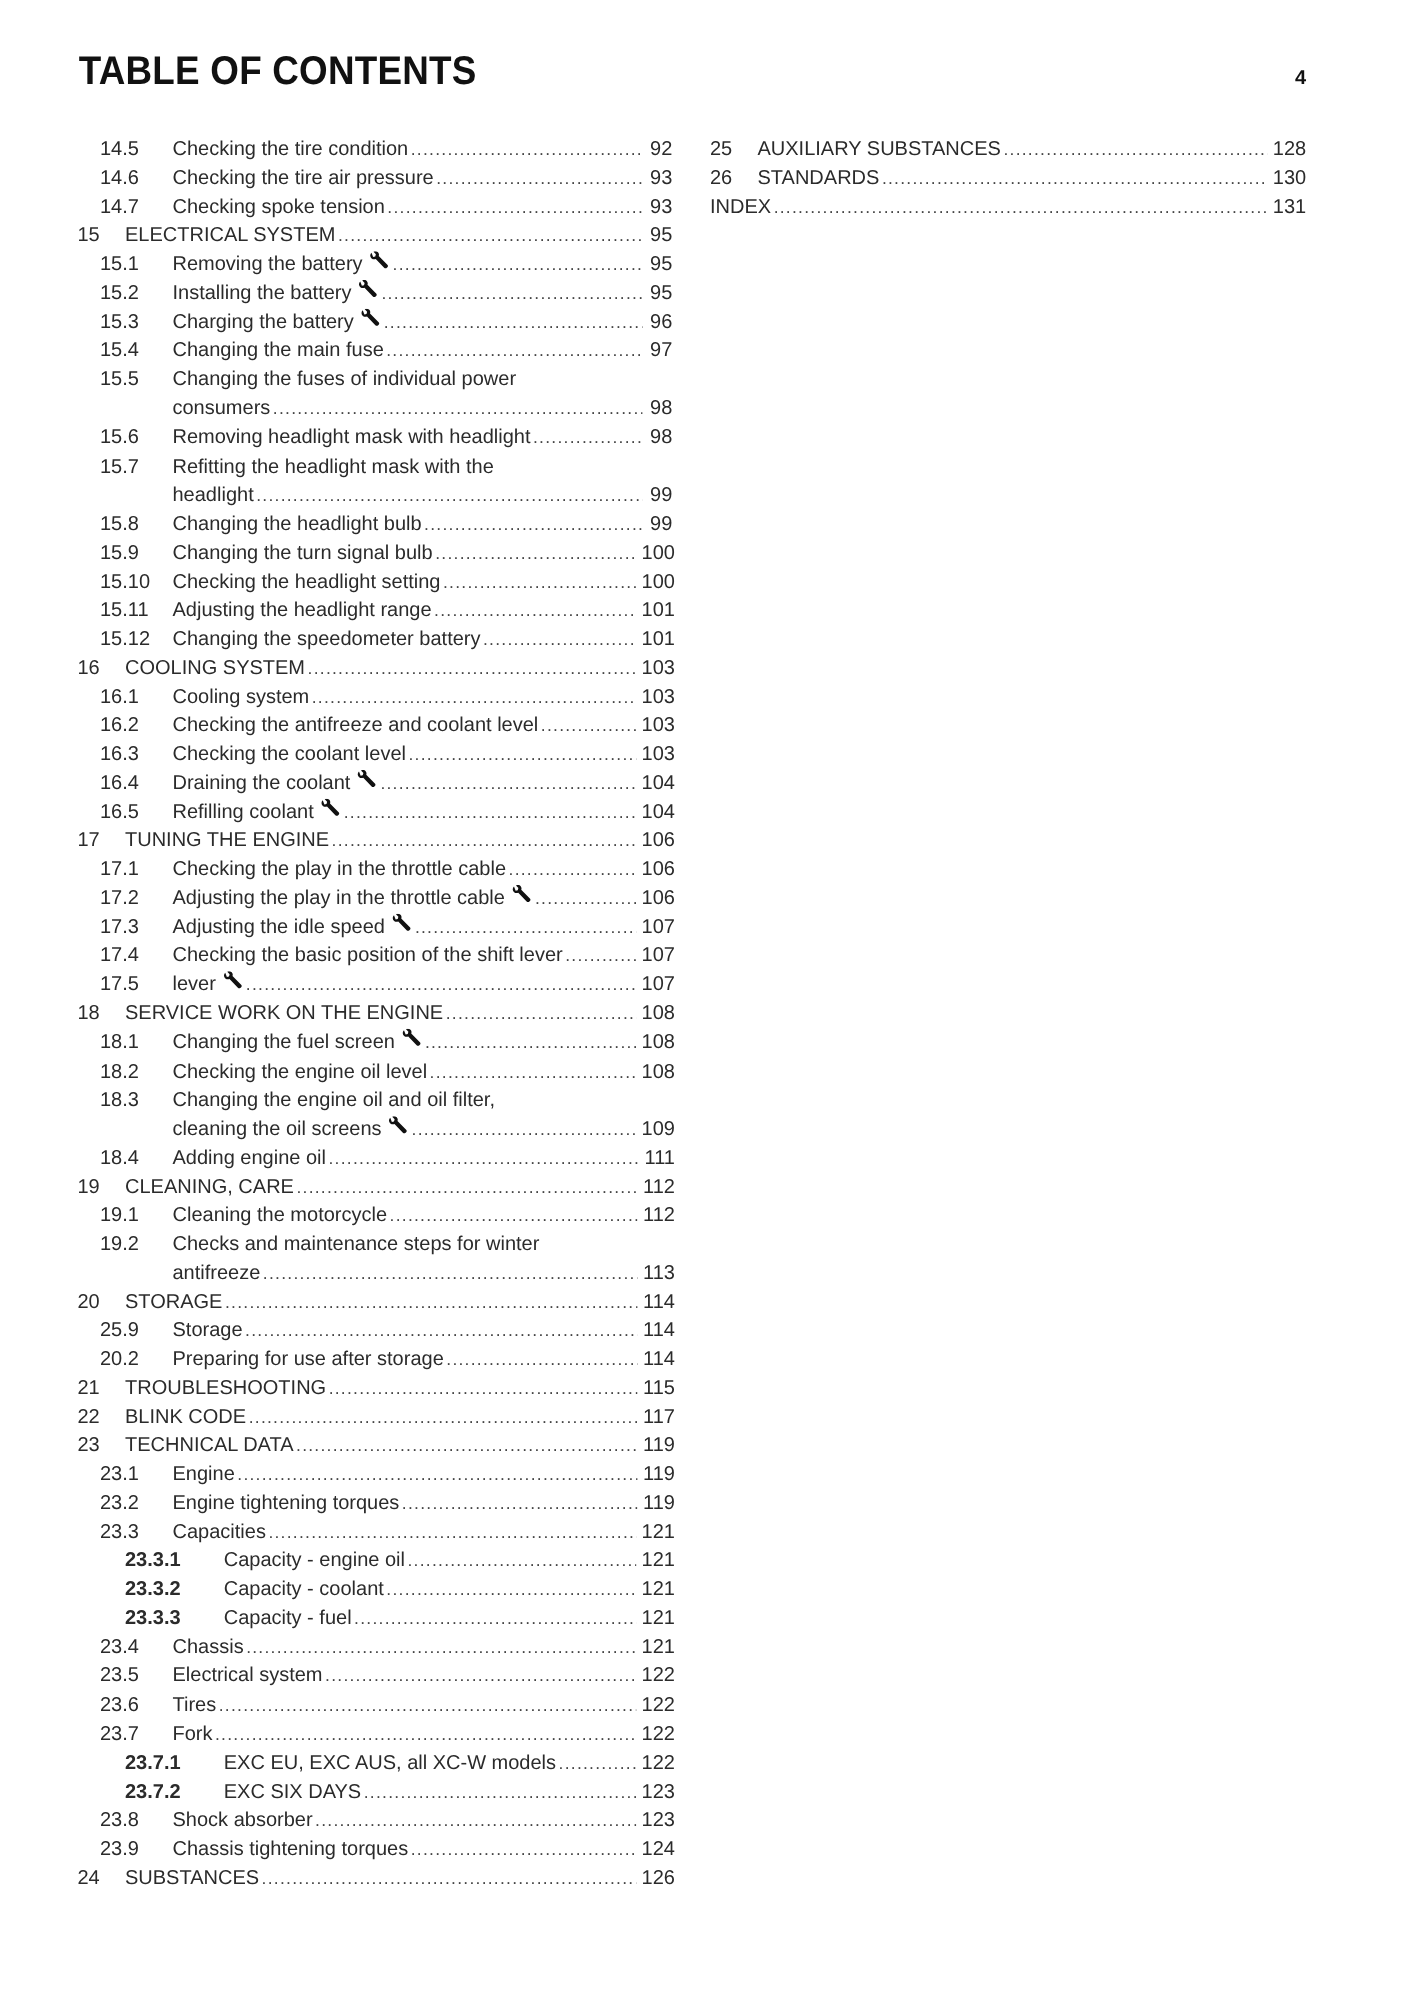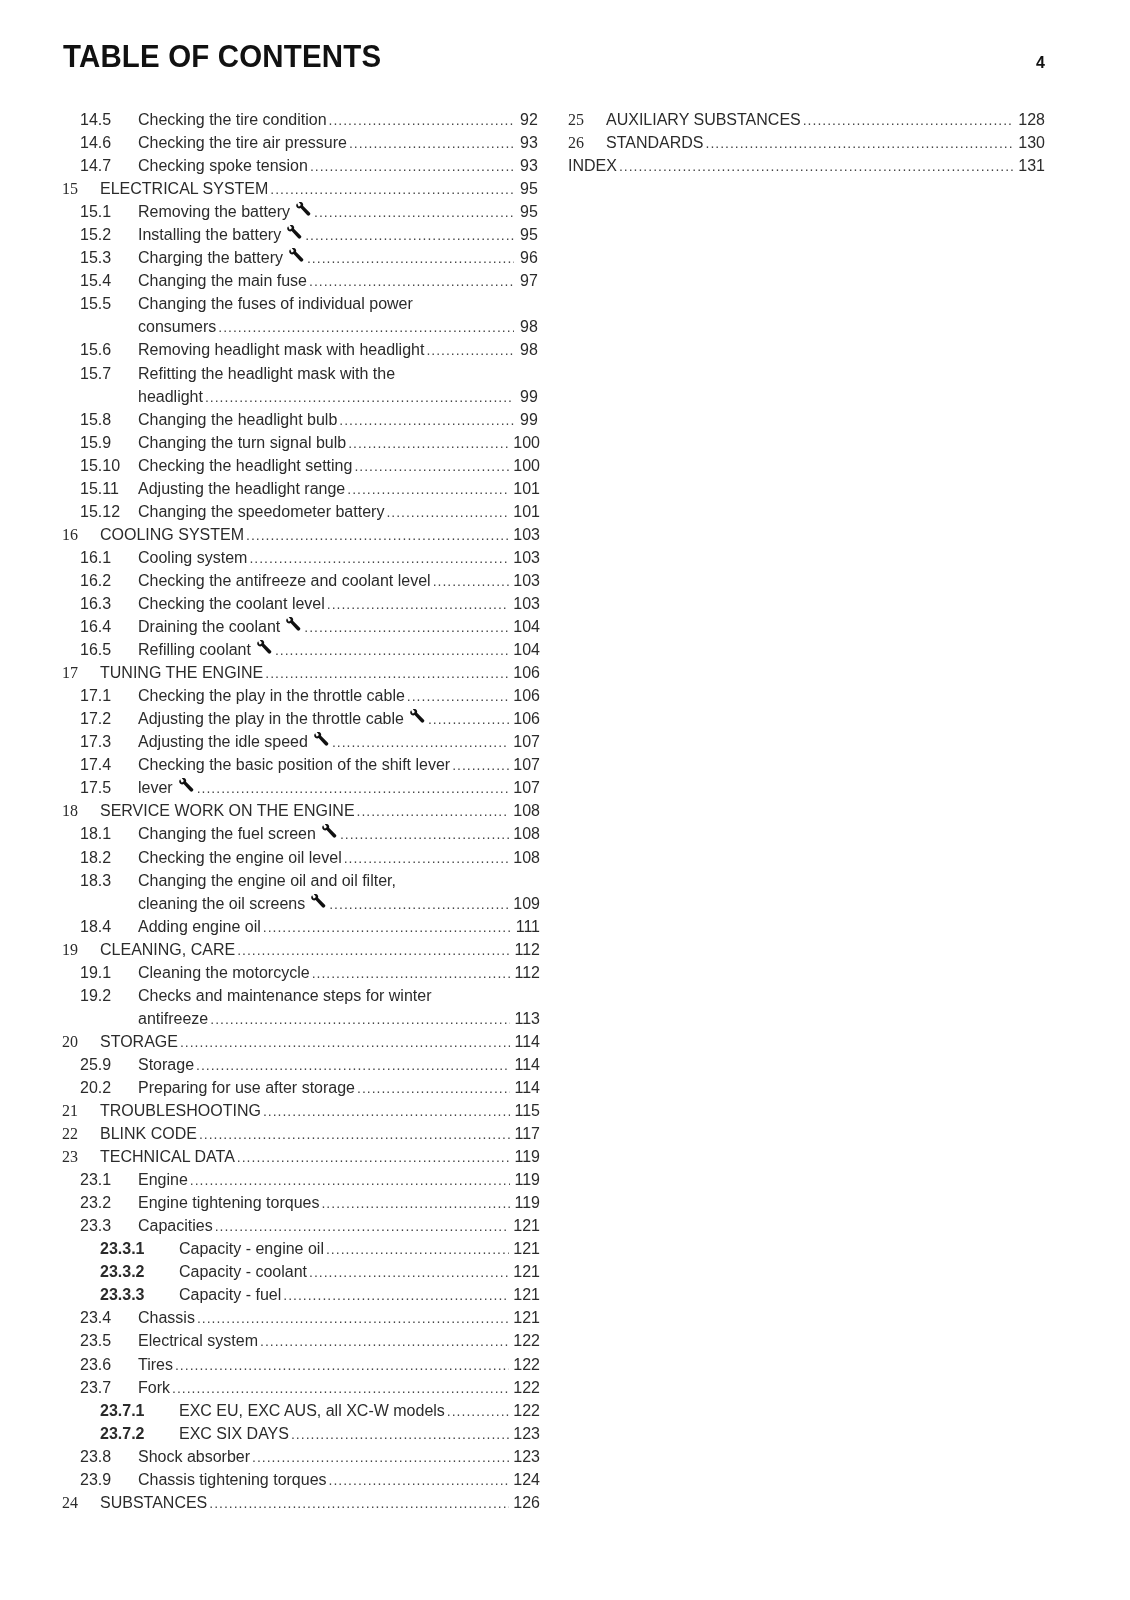--- a/index.html
+++ b/index.html
@@ -8,21 +8,21 @@
   .title { position:absolute; left:63px; top:38px; font-size:32px; font-weight:bold;
            color:#111; letter-spacing:0.2px; transform:scaleX(0.92); transform-origin:left top;
            font-family:"Liberation Sans", sans-serif; }
   .page-num { position:absolute; left:1036px; top:54px; font-size:16px; font-weight:bold; color:#111; }
   .col { position:absolute; top:108px; }
   .col.left { left:62px; width:478px; }
   .col.right { left:568px; width:477px; }
   .row { position:relative; height:23.05px; line-height:23px; font-size:16px; display:flex; align-items:baseline; }
   .row.wrap { height:auto; }
   .num { flex:0 0 auto; }
-  .lvl0 .num { width:38px;font-family:Liberation Serif, serif; }
+  .lvl0 .num { width:38px; }
   .lvl1 .num { width:58px; margin-left:18px; }
   .lvl2 .num { width:79px; margin-left:38px;font-weight:bold; }
   .text-wrap { flex:1 1 auto; display:flex; flex-direction:column; min-width:0; }
   .line { display:flex; align-items:baseline; white-space:nowrap; height:23.05px; line-height:23px; }
   .label { flex:0 0 auto; }
   .dots { flex:1 1 auto; overflow:hidden; white-space:nowrap; color:#444; margin:0 4px 0 2px; letter-spacing:1px; font-size:14px; }
   .dots::before { content:"................................................................................................................................................................................................................"; }
   .pg { flex:0 0 auto; text-align:center; min-width:22px; }
   .wrench { display:inline-block; width:17px; height:15px; margin-left:5px; vertical-align:-1px; }
 </style>

